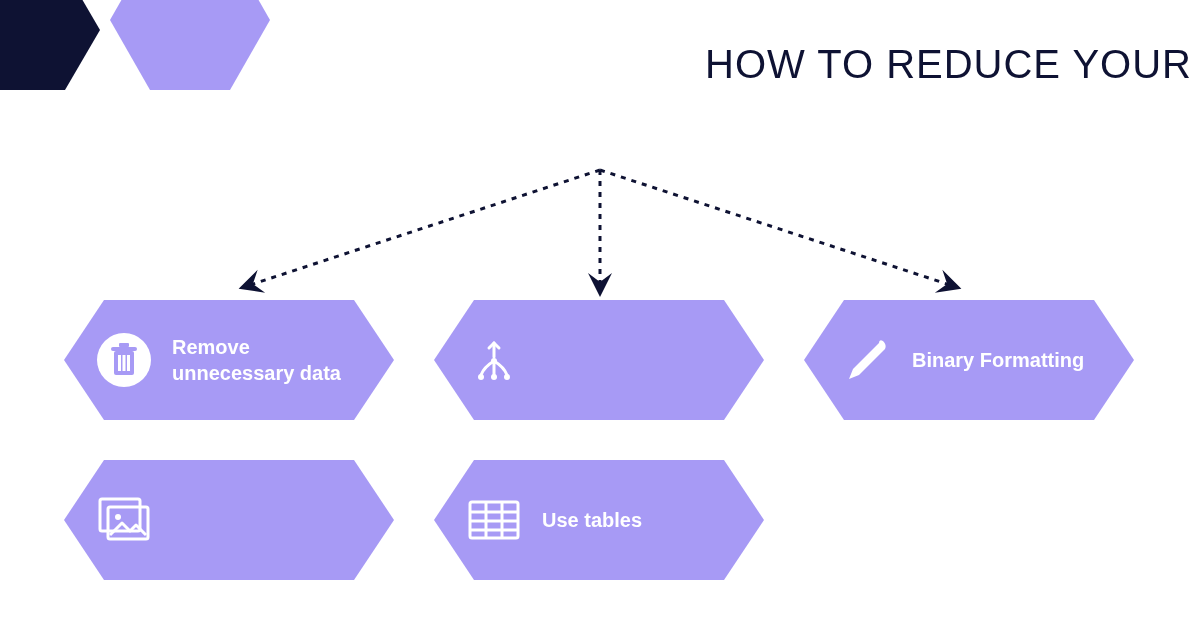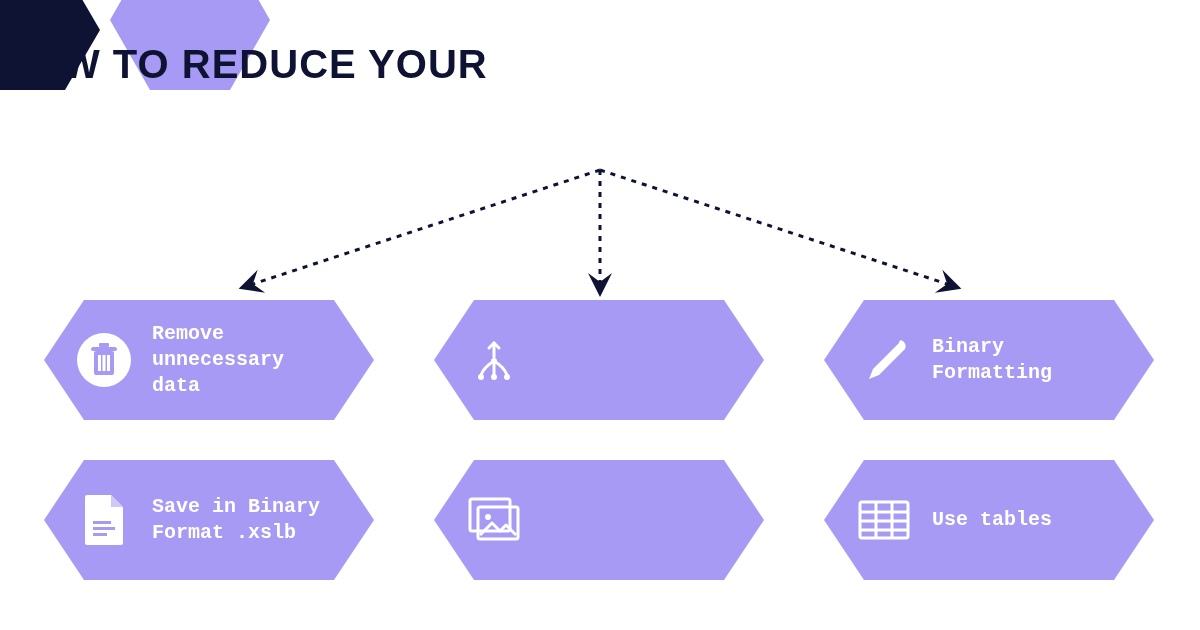--- a/index.html
+++ b/index.html
@@ -27,44 +27,43 @@
     width: 160px;
     height: 140px;
     background: #a79af5;
     clip-path: polygon(25% 0%, 75% 0%, 100% 50%, 75% 100%, 25% 100%, 0% 50%);
   }
   .title {
     position: absolute;
     top: 30px;
     left: 0;
     right: 8px;
-    text-align: left;
+    text-align: right;
     font-size: 40px;
-    font-weight: 700;
+    font-weight: 400;
     color: #0e1233;
     letter-spacing: 1px;
     line-height: 1.7;
   }
   .arrows {
     position: absolute;
     top: 165px;
     left: 50%;
     transform: translateX(-50%);
   }
   .tips {
     position: absolute;
     top: 300px;
     left: 0;
     right: 2px;
     display: grid;
     grid-template-columns: repeat(3, 330px);
     grid-template-rows: 120px 120px;
-    gap: 40px 60px;
+    gap: 40px 40px;
     justify-content: center;
-    font-family: Liberation Mono, monospace;
   }
   .tip {
     background: #a79af5;
     clip-path: polygon(40px 0, calc(100% - 40px) 0, 100% 50%, calc(100% - 40px) 100%, 40px 100%, 0 50%);
     display: flex;
     align-items: center;
     padding: 0 40px 0 30px;
     gap: 18px;
   }
   .tip .icon {
@@ -138,32 +137,20 @@
 
   <div class="tip">
     <div class="icon">
       <svg width="50" height="50" viewBox="0 0 50 50">
         <path d="M40 8 L14 34 L10 44 L20 40 L46 14 Q48 10 44 6 Q40 4 40 8 Z" fill="#ffffff"></path>
       </svg>
     </div>
     <div class="label">Binary Formatting</div>
   </div>
 
-  <div class="tip">
-    <div class="icon">
-      <svg width="46" height="54" viewBox="0 0 46 54">
-        <path d="M4 2 H30 L42 14 V50 Q42 52 40 52 H6 Q4 52 4 50 V4 Q4 2 6 2 Z" fill="#ffffff"></path>
-        <path d="M30 2 V14 H42 Z" fill="#cfc7fa"></path>
-        <rect x="12" y="28" width="18" height="3" fill="#a79af5"></rect>
-        <rect x="12" y="34" width="22" height="3" fill="#a79af5"></rect>
-        <rect x="12" y="40" width="14" height="3" fill="#a79af5"></rect>
-      </svg>
-    </div>
-    <div class="label">Save in Binary Format .xslb</div>
-  </div>
 
   <div class="tip">
     <div class="icon">
       <svg width="56" height="50" viewBox="0 0 56 50" fill="none" stroke="#ffffff" stroke-width="3">
         <rect x="4" y="4" width="40" height="32" rx="2"></rect>
         <rect x="12" y="12" width="40" height="32" rx="2"></rect>
         <circle cx="22" cy="22" r="3" fill="#ffffff" stroke="none"></circle>
         <path d="M14 40 L26 28 L34 36 L40 30 L50 40" stroke-linejoin="round"></path>
       </svg>
     </div>

